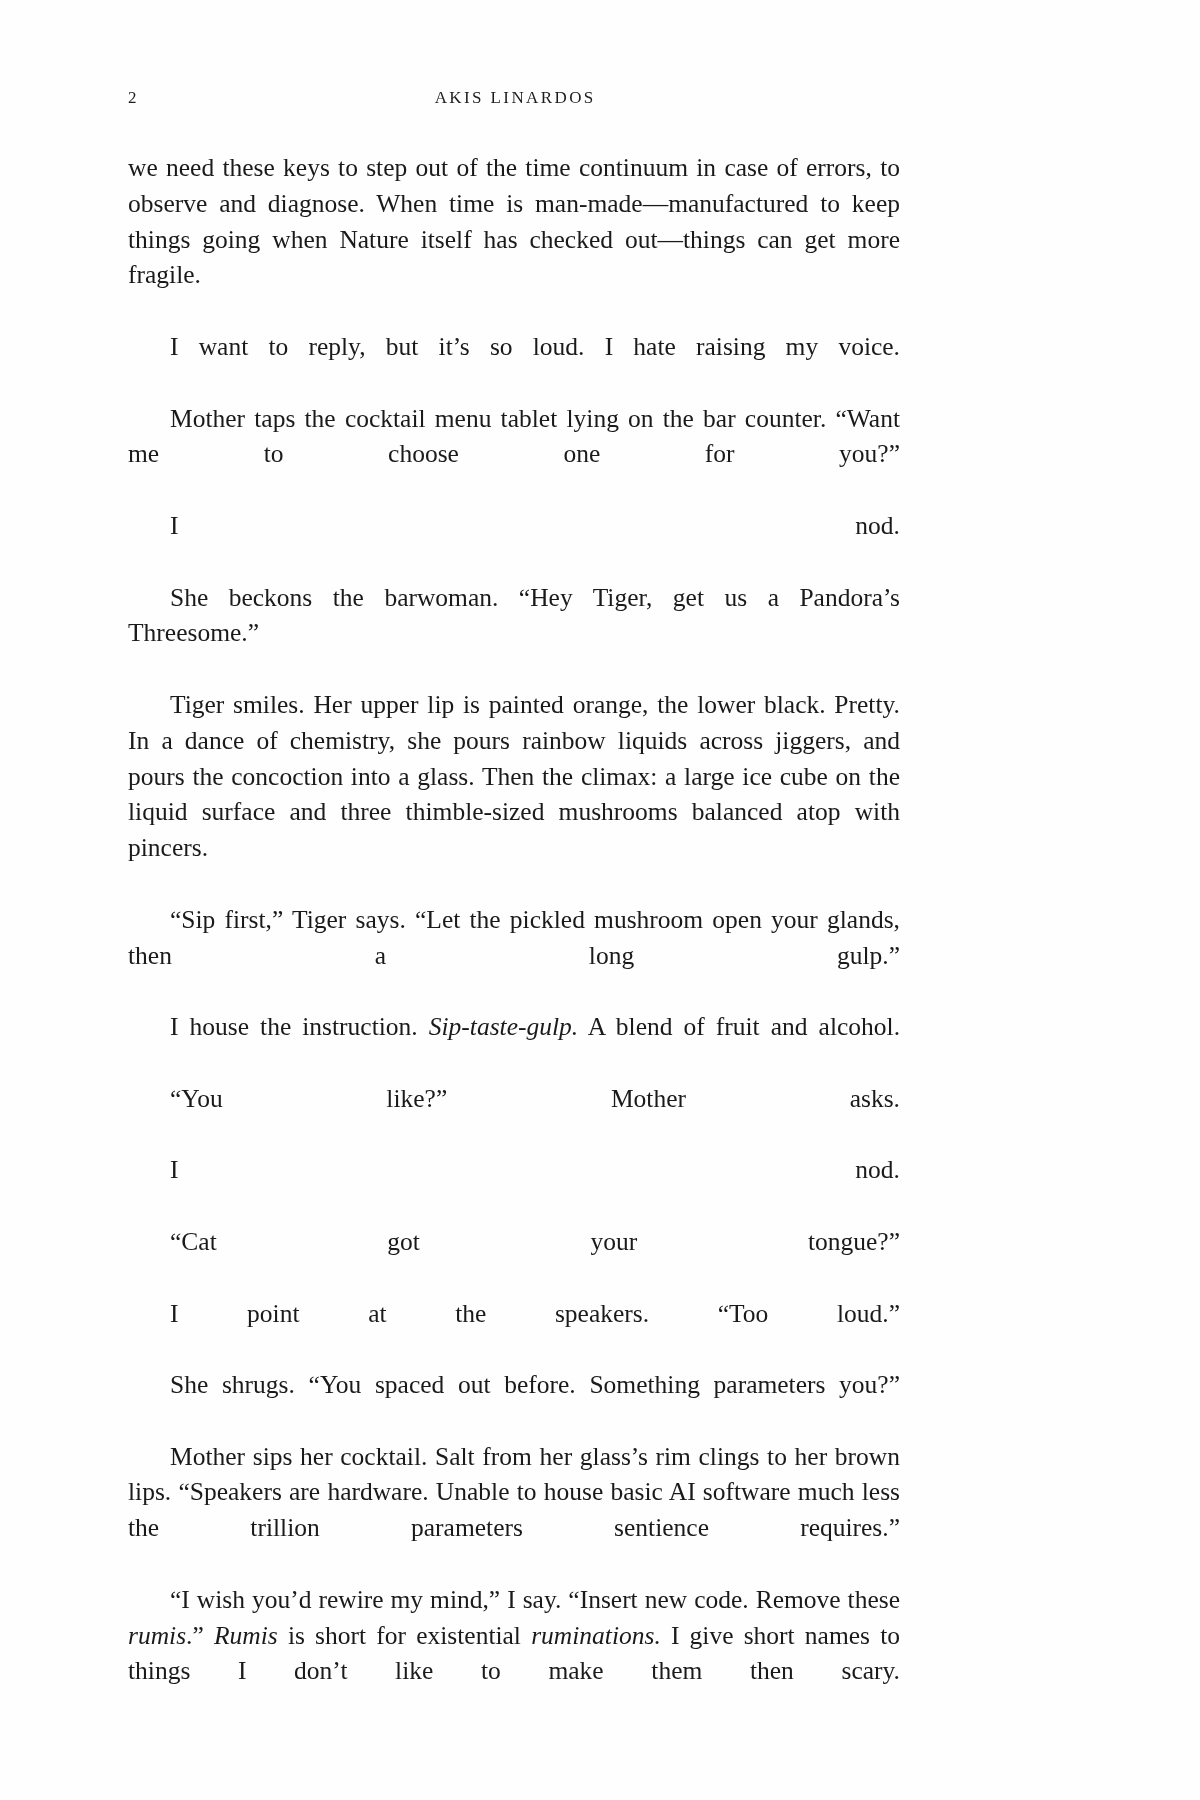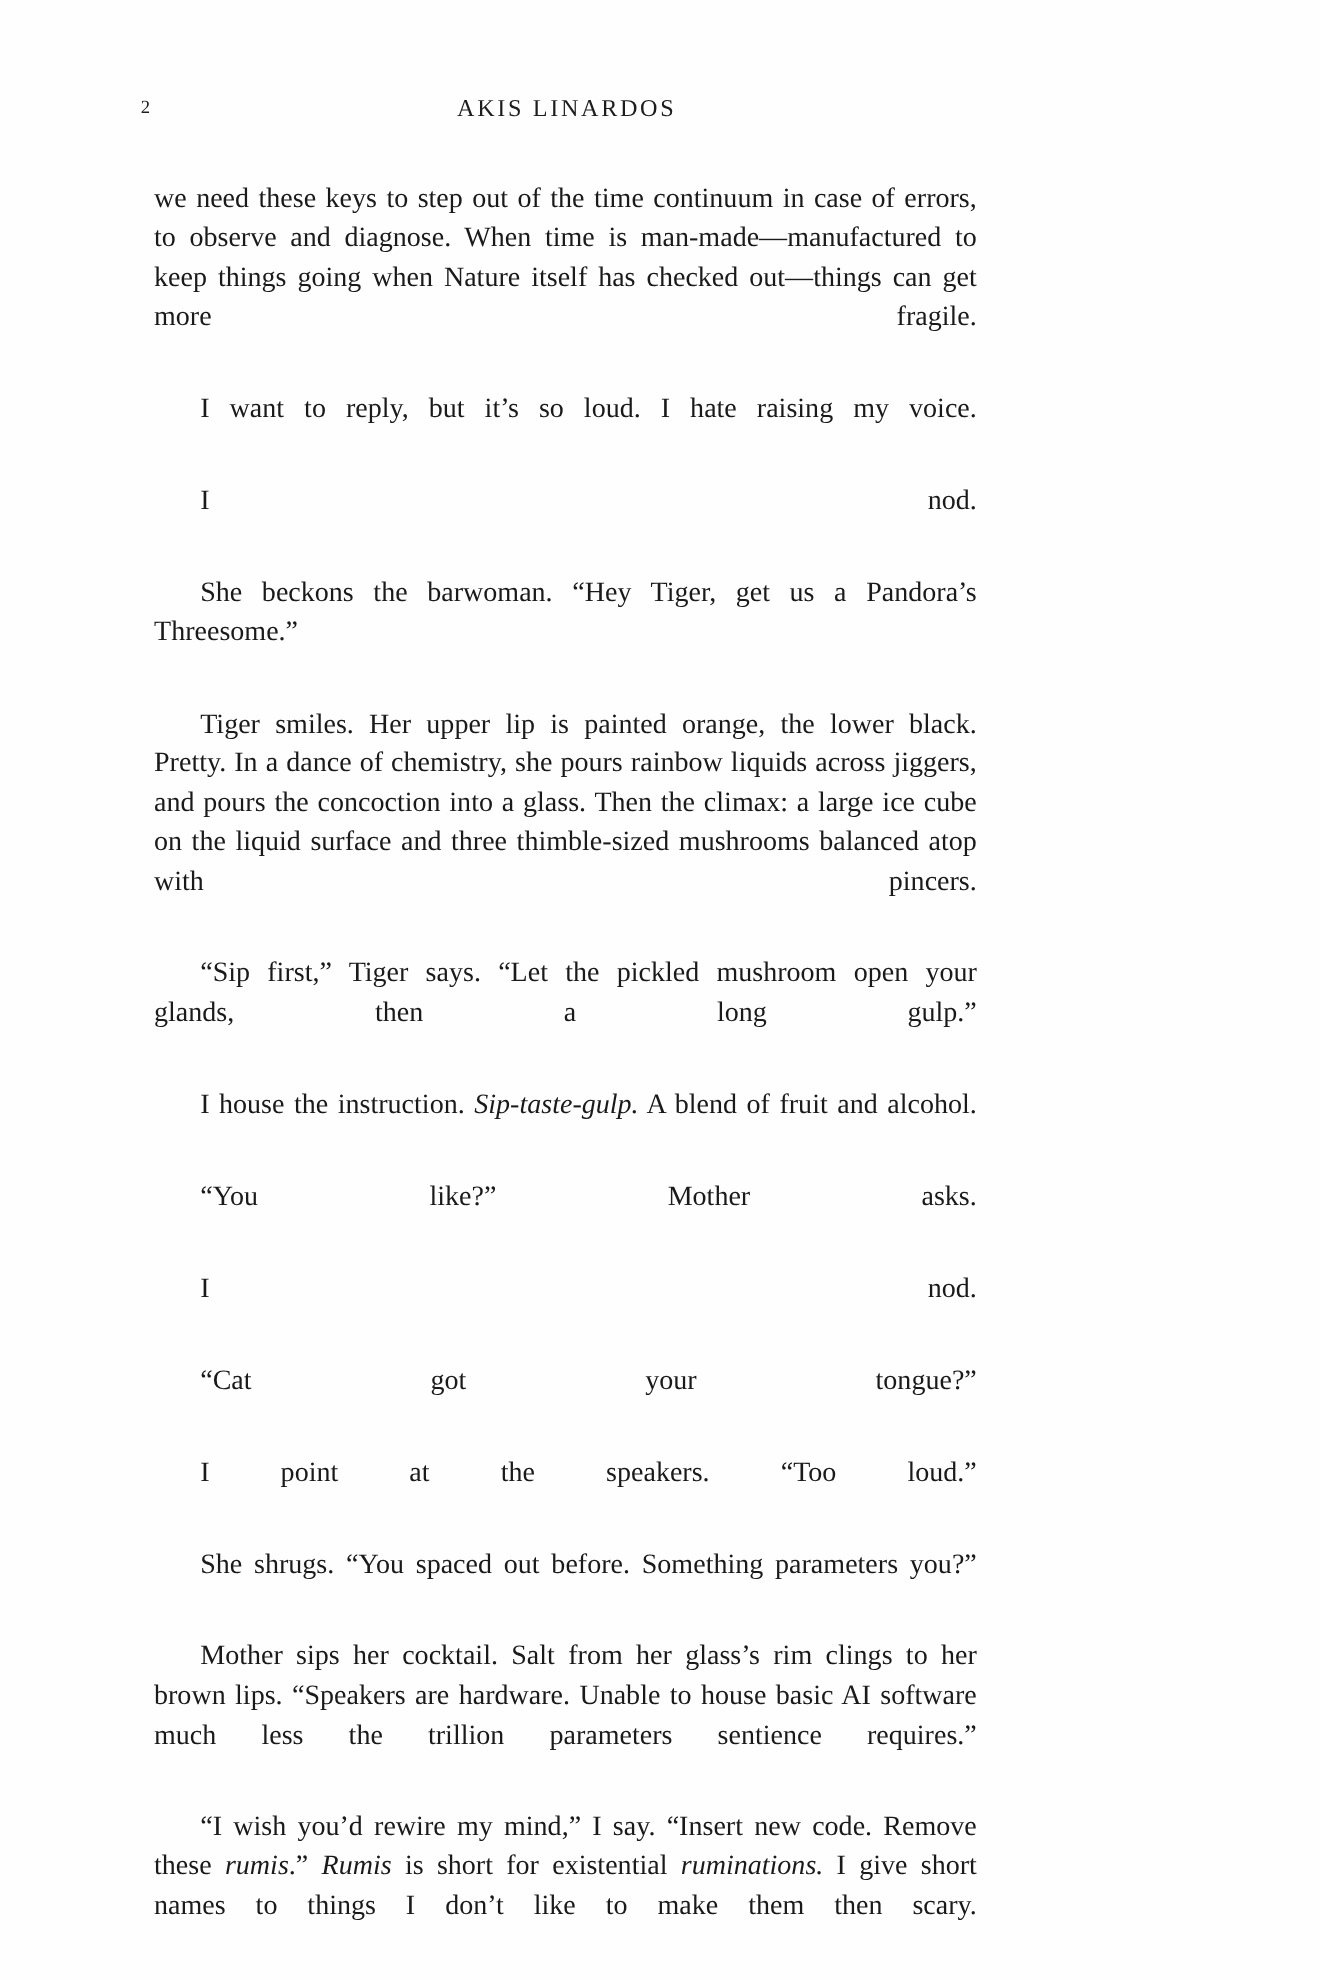--- a/index.html
+++ b/index.html
@@ -39,38 +39,38 @@
     line-height: 28px;
     color: #1d1d1d;
     font-family: "Liberation Serif", "DejaVu Serif", serif;
   }
   .book-title {
     position: absolute;
     left: 0;
     right: 0;
     top: 0;
     text-align: center;
-    font-size: 22px;
+    font-size: 17px;
     line-height: 28px;
     letter-spacing: 2.4px;
     text-indent: 2.4px;
     color: #1d1d1d;
     white-space: nowrap;
   }
 
   
   .textblock {
     position: absolute;
     top: 150px;
     left: 128px;
     width: 772px;
   }
 
   p.para {
-    margin: 12px;
+    margin: 0;
     font-size: 25.5px;
     line-height: 35.8px;
     text-align: justify;
     text-justify: inter-word;
     text-indent: 42px;
     color: #1a1a1a;
     -webkit-hyphens: none;
     hyphens: none;
     word-spacing: 0.02em;
   }
@@ -93,20 +93,21 @@
 <div class="page">
 
   <div class="running-head">
     <span class="folio">2</span>
     <span class="book-title">AKIS LINARDOS</span>
   </div>
 
   <div class="textblock">
       <p class="para noindent"><span>we need these keys to step out of the time continuum in case of errors, to observe and diagnose. When time is man-made—manufactured to keep things going when Nature itself has checked out—things can get more fragile.</span></p>
       <p class="para"><span>I want to reply, but it’s so loud. I hate raising my voice.</span></p>
+      <p class="para"><span>Mother taps the cocktail menu tablet lying on the bar counter. “Want me to choose one for you?”</span></p>
       <p class="para"><span>I nod.</span></p>
       <p class="para"><span>She beckons the barwoman. “Hey Tiger, get us a Pandora’s Threesome.”</span></p>
       <p class="para"><span>Tiger smiles. Her upper lip is painted orange, the lower black. Pretty. In a dance of chemistry, she pours rainbow liquids across jiggers, and pours the concoction into a glass. Then the climax: a large ice cube on the liquid surface and three thimble-sized mushrooms balanced atop with pincers.</span></p>
       <p class="para"><span>“Sip first,” Tiger says. “Let the pickled mushroom open your glands, then a long gulp.”</span></p>
       <p class="para"><span>I house the instruction. </span><i>Sip-taste-gulp.</i><span> A blend of fruit and alcohol.</span></p>
       <p class="para"><span>“You like?” Mother asks.</span></p>
       <p class="para"><span>I nod.</span></p>
       <p class="para"><span>“Cat got your tongue?”</span></p>
       <p class="para"><span>I point at the speakers. “Too loud.”</span></p>
       <p class="para"><span>She shrugs. “You spaced out before. Something parameters you?”</span></p>

